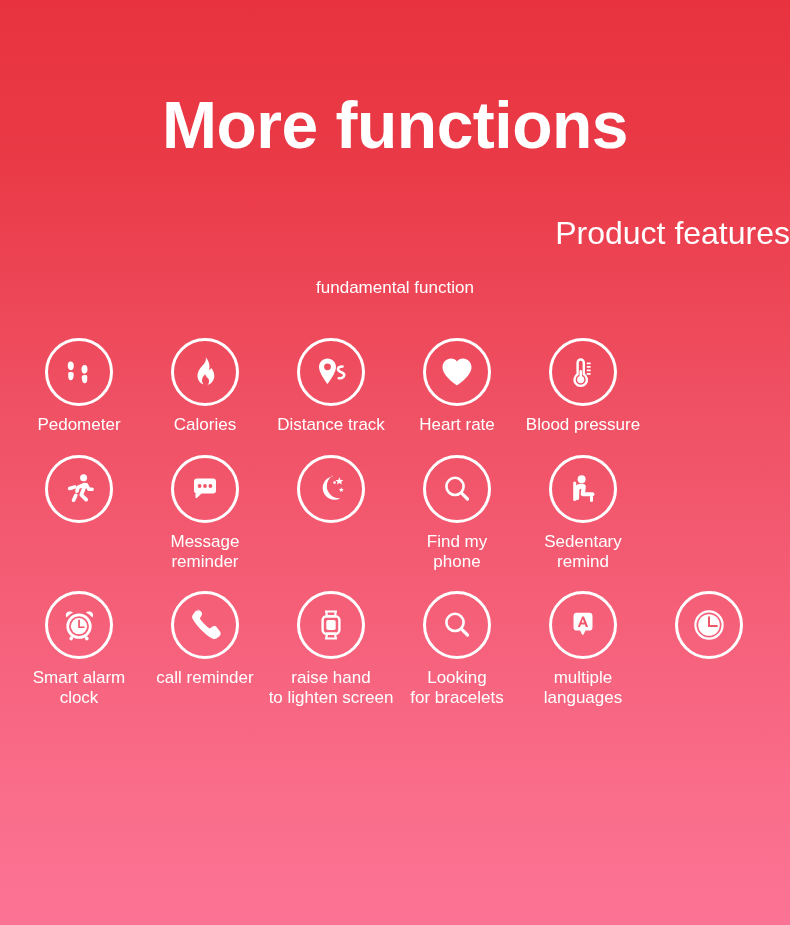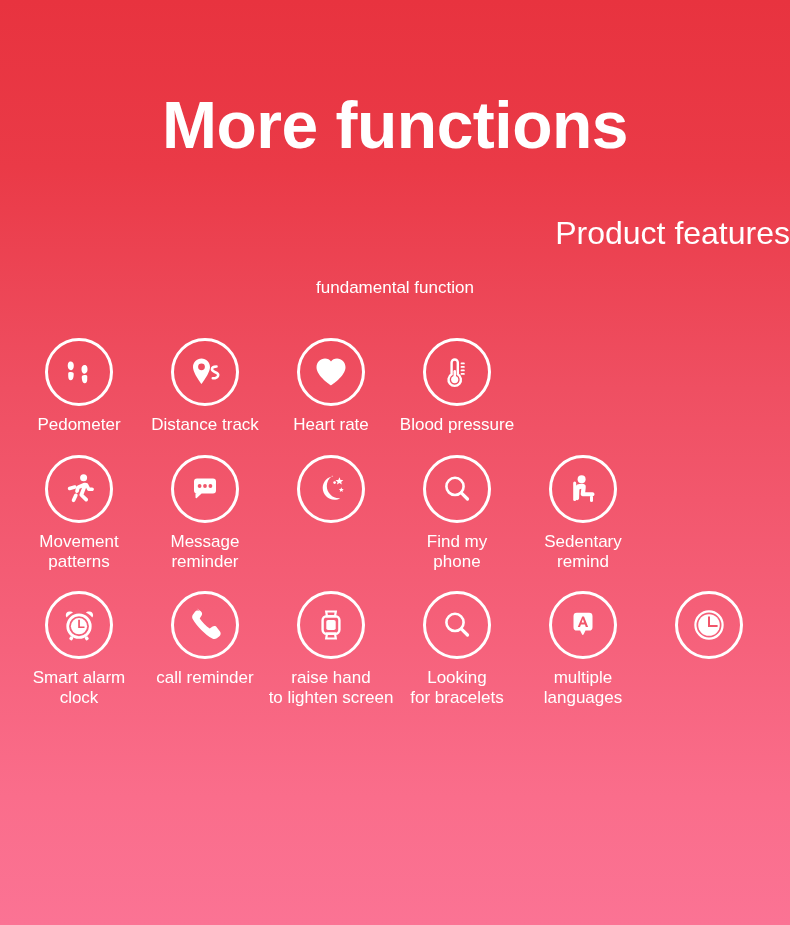--- a/index.html
+++ b/index.html
@@ -97,20 +97,28 @@
               <path d="M11.5 9.5c2.2 0 3.4 1.9 3.3 4.3-.1 2.3-.9 4.2-2.6 4.4-1.9.2-3.2-1.3-3.4-3.6-.2-2.5.4-5.1 2.7-5.1z"></path>
               <path d="M10 20.3c1.6-.5 3.4-.4 4.3.5.5.5.5 1.6.3 3.1-.3 1.9-.7 4.1-2.6 4.3-1.8.2-2.6-1.3-2.7-3.3-.1-1.6-.1-3.1 0-3.9.1-.4.3-.6.7-.7z"></path>
               <path d="M25.7 13c2.3 0 3 2.6 2.8 5.1-.2 2.3-1.5 3.8-3.4 3.6-1.7-.2-2.5-2.1-2.6-4.4-.1-2.4 1.1-4.3 3.2-4.3z"></path>
               <path d="M23.2 23.8c.9-.9 2.7-1 4.3-.5.4.1.6.3.7.7.1.8.1 2.3 0 3.9-.1 2-.9 3.5-2.7 3.3-1.9-.2-2.3-2.4-2.6-4.3-.2-1.5-.2-2.6.3-3.1z"></path>
             </g>
           </svg>
         </div>
         <div class="caption">Pedometer</div>
       </div>
 
+      <div class="cell">
+        <div class="ring">
+          <svg width="38" height="38" viewBox="0 0 38 38">
+            <path fill="#fff" d="M19.8 4.2c.7 3.4-.9 5.6-2.6 7.6-2 2.3-4.2 4.4-5.2 7.6-1.7 5.4 1.2 10.4 5.4 11.9-1.1-1.7-1.7-3.4-1.2-5.5.5-2 1.9-3.2 2.9-4.8.5 1.9 1.4 3 2.6 4.1 1.4 1.3 1.8 3.3 1 5.1-.3.7-.8 1.3-1.3 1.8 4.1-1.1 7.2-5 6.9-9.7-.2-3-1.6-5.3-3.1-7.3-.5 1-1.2 1.7-2.2 2.2 1.2-3.9.4-8.7-3.2-13z"></path>
+          </svg>
+        </div>
+        <div class="caption">Calories</div>
+      </div>
 
       <div class="cell">
         <div class="ring">
           <svg width="40" height="40" viewBox="0 0 40 40">
             <path fill="#fff" d="M16.5 6.5c-4.7 0-8.5 3.8-8.5 8.5 0 6.3 8.5 17 8.5 17s8.5-10.7 8.5-17c0-4.7-3.8-8.5-8.5-8.5zm0 11.7a3.4 3.4 0 1 1 0-6.8 3.4 3.4 0 0 1 0 6.8z"></path>
             <path fill="none" stroke="#fff" stroke-width="2.6" stroke-linecap="round" d="M31.5 14.5c-3 0-4.5 1.2-4.5 2.8s1.6 2.3 3.3 2.9c1.7.6 2.9 1.4 2.9 2.8 0 1.8-2.1 3.3-5.4 3.3"></path>
           </svg>
         </div>
         <div class="caption">Distance track</div>
       </div>
@@ -149,22 +157,20 @@
         <div class="ring">
           <svg width="38" height="38" viewBox="0 0 38 38">
             <g fill="#fff">
               <circle cx="23.6" cy="7.8" r="3.5"></circle>
               <path d="M27.8 13.6c-1.3-1-3-1.1-4.5-.5l-5.6 2.3c-.8.3-1.4 1-1.6 1.8l-.9 3.6c-.2 1 .4 2 1.4 2.2 1 .2 2-.4 2.2-1.4l.7-2.8 2.5-1-2.4 6.2c-.3.8-.1 1.7.5 2.3l4.8 4.6c.7.7 1.9.7 2.6 0 .7-.7.7-1.9 0-2.6l-4-3.9 2.6-6.7 1.1 2.3c.3.6.9 1 1.6 1h3.3c1 0 1.8-.8 1.8-1.8s-.8-1.8-1.8-1.8h-2.2l-2.1-4z"></path>
               <path d="M16.6 23.6c-.9-.4-2 0-2.4.9l-2.3 5.1c-.4.9 0 2 .9 2.4.9.4 2 0 2.4-.9l2.3-5.1c.4-.9 0-2-.9-2.4z"></path>
               <path d="M14.3 15.3l-5.2 1.5c-1 .3-1.5 1.3-1.2 2.2.3 1 1.3 1.5 2.2 1.2l5.2-1.5c1-.3 1.5-1.3 1.2-2.2-.3-1-1.3-1.5-2.2-1.2z"></path>
             </g>
           </svg>
         </div>
-        <div class="caption">Movement
-patterns</div>
       </div>
 
       <div class="cell">
         <div class="ring">
           <svg width="38" height="38" viewBox="0 0 38 38">
             <path fill="#fff" d="M8 11.5a3 3 0 0 1 3-3h16a3 3 0 0 1 3 3v9a3 3 0 0 1-3 3H15.6l-4.8 4.6c-.5.5-1.3.1-1.3-.6v-4H11a3 3 0 0 1-3-3v-9z"></path>
             <g fill="#f1556a">
               <circle cx="13.6" cy="16" r="1.9"></circle>
               <circle cx="19" cy="16" r="1.9"></circle>
               <circle cx="24.4" cy="16" r="1.9"></circle>

